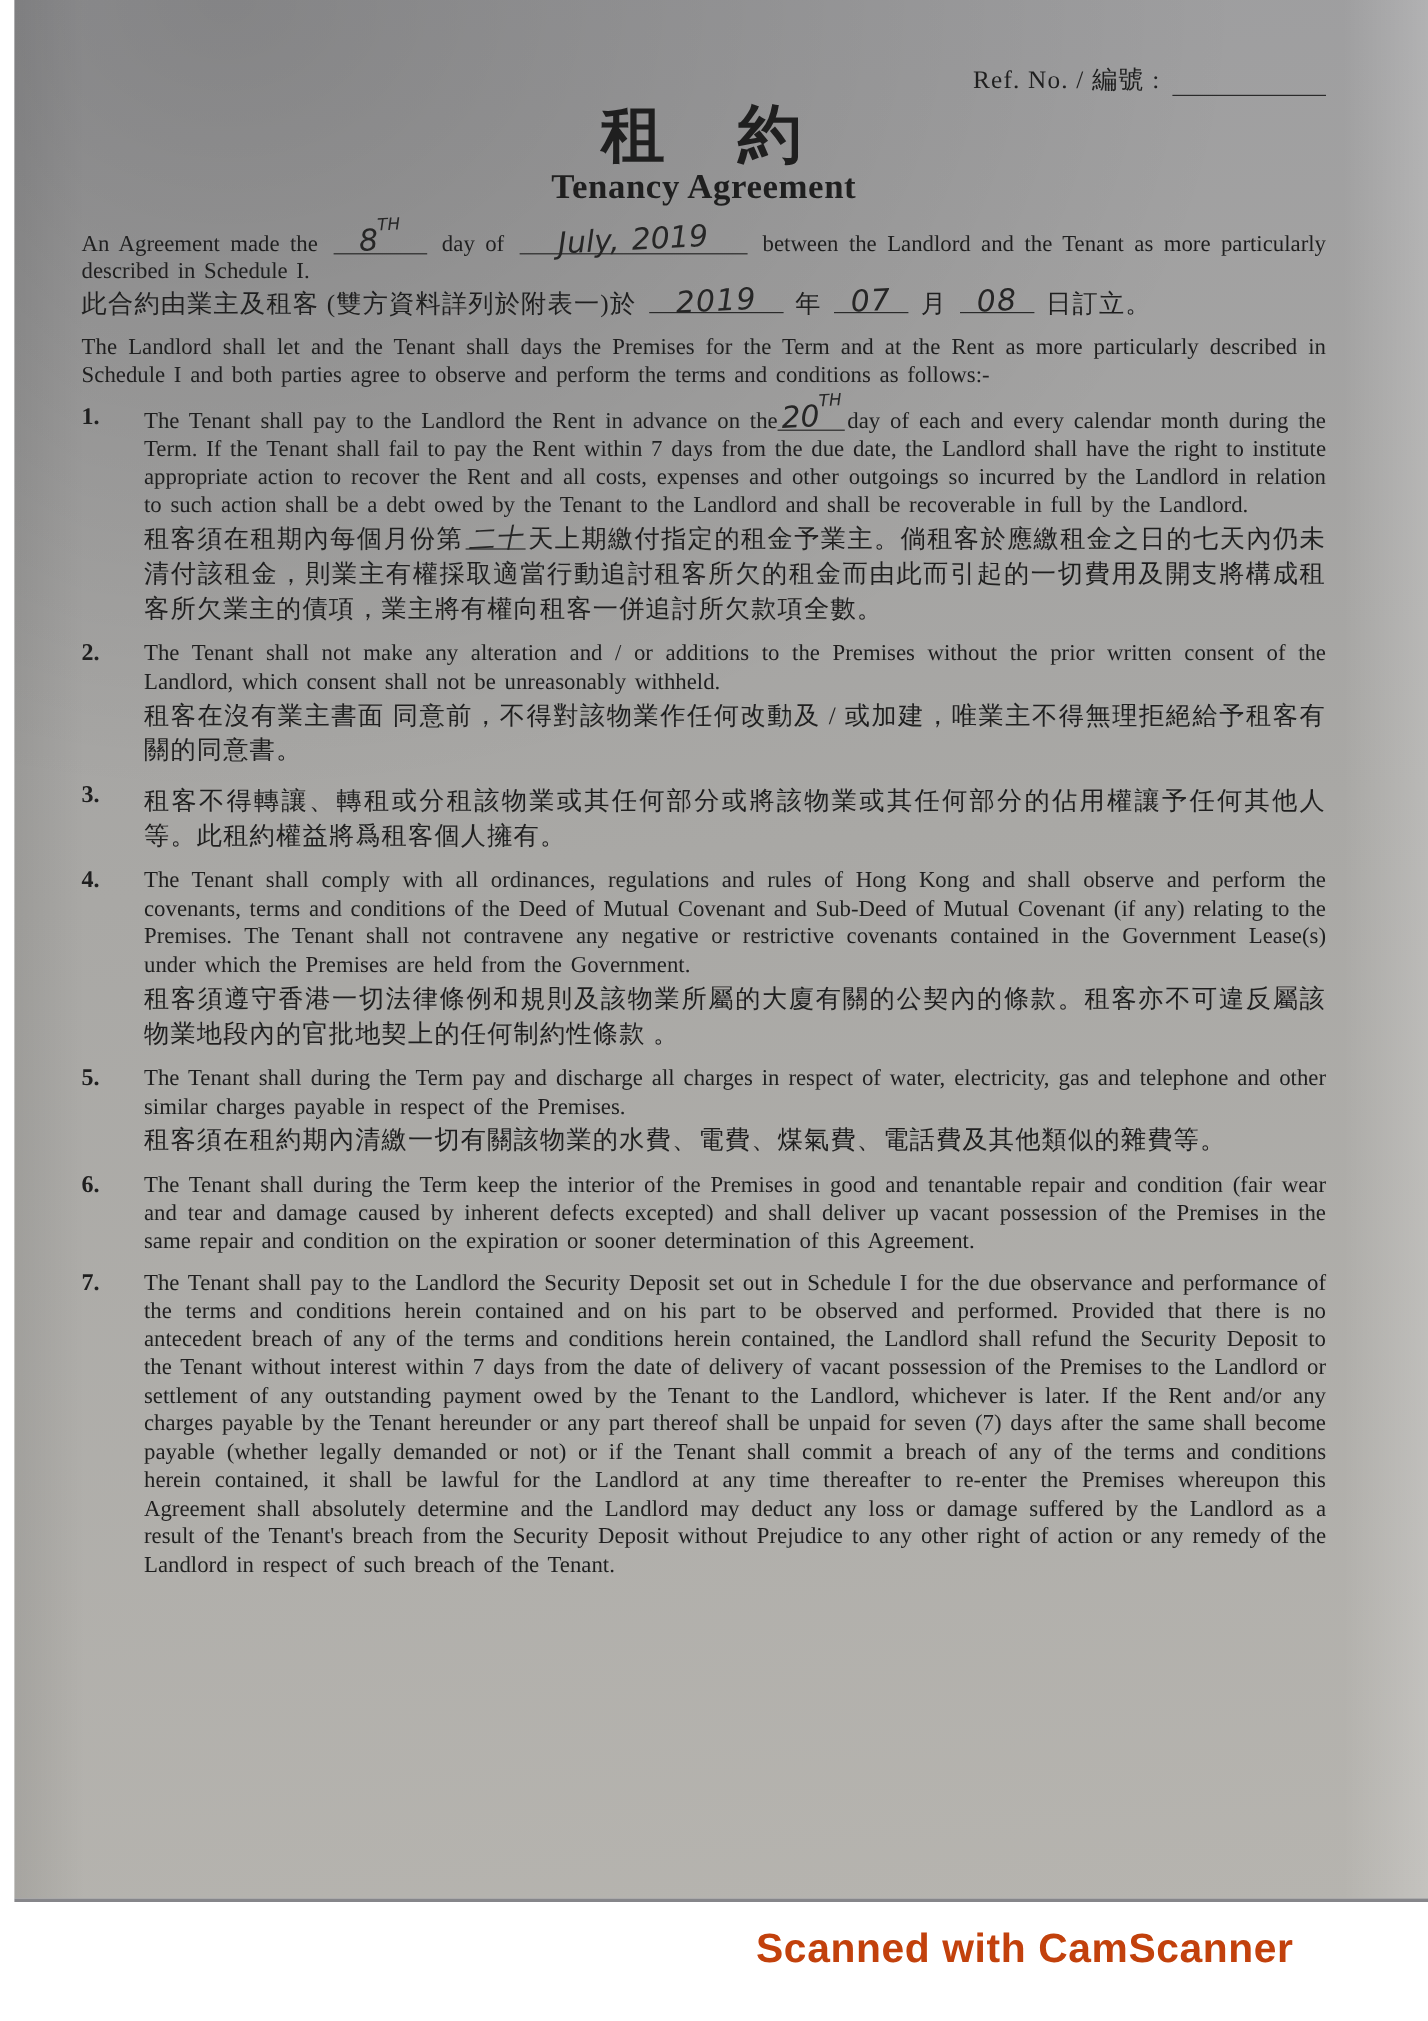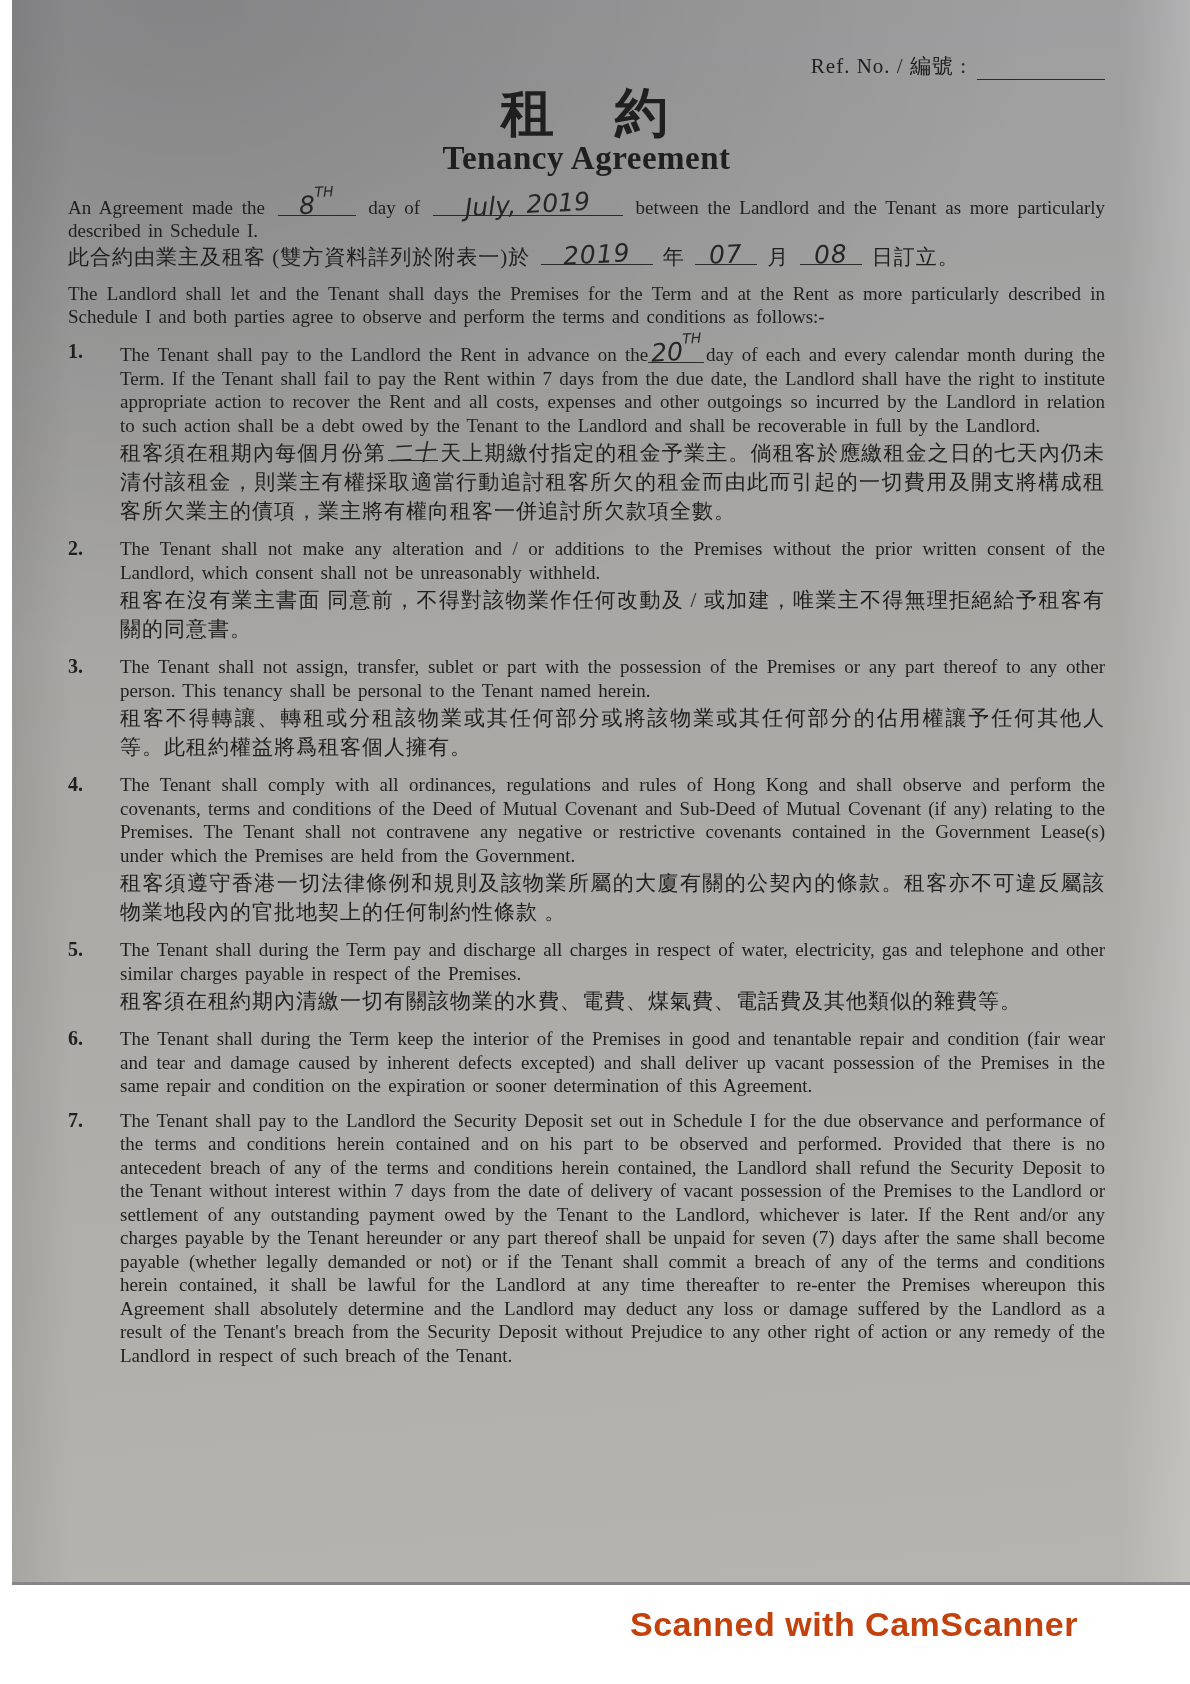--- a/index.html
+++ b/index.html
@@ -16,21 +16,21 @@
   }
   .content{
     position:absolute; left:56px; top:0; width:1037px; height:100%;
     box-sizing:border-box; padding-top:52px;
   }
 
   .ref-line{display:flex; justify-content:flex-end; align-items:flex-end; font-size:21px; letter-spacing:1px;text-align:center;}
   .ref-blank{display:inline-block; width:128px; border-bottom:1.6px solid #2a2a2a; height:20px; margin-left:10px;}
 
   .title-cn{ text-align:center; font-size:53px; font-weight:700; letter-spacing:4px; margin-top:6px; line-height:1.05;}
-  .title-en{ text-align:center; font-size:33px; font-weight:bold; letter-spacing:0.5px; margin-top:-2px;}
+  .title-en{ text-align:center; font-size:29px; font-weight:bold; letter-spacing:0.5px; margin-top:-2px;}
 
   .para{ font-size:19px; line-height:23.5px; text-align:justify; margin:0; word-spacing:2.5px;}
   .cjk{ font-size:21px; line-height:29px; text-align:justify; margin:0; letter-spacing:1px;}
   .intro{ margin-top:16px;}
 
   .fill{ display:inline-block; border-bottom:1.7px solid #2a2a2a; text-align:center; line-height:14px; vertical-align:baseline; margin:0 4px;}
   .hw{ font-family:"DejaVu Sans", sans-serif; font-style:italic; color:#262626; display:inline-block; transform:rotate(-3deg); font-size:25px; position:relative; top:-1px;}
   .hw sup{ font-size:14px; position:relative; top:-7px;}
   .fill-day{min-width:78px;}
   .fill-date{min-width:190px;}
@@ -102,21 +102,20 @@
         <div class="cnum">2.</div>
         <div class="cbody">
           <p class="para">The Tenant shall not make any alteration and / or additions to the Premises without the prior written consent of the Landlord, which consent shall not be unreasonably withheld.</p>
           <p class="cjk cn">租客在沒有業主書面 同意前，不得對該物業作任何改動及 / 或加建，唯業主不得無理拒絕給予租客有關的同意書。</p>
         </div>
       </div>
 
       <div class="clause">
         <div class="cnum">3.</div>
         <div class="cbody">
-          <p class="para">The Tenant shall not assign, transfer, sublet or part with the possession of the Premises or any part thereof to any other person. This tenancy shall be personal to the Tenant named herein.</p>
           <p class="cjk cn">租客不得轉讓、轉租或分租該物業或其任何部分或將該物業或其任何部分的佔用權讓予任何其他人等。此租約權益將爲租客個人擁有。</p>
         </div>
       </div>
 
       <div class="clause">
         <div class="cnum">4.</div>
         <div class="cbody">
           <p class="para">The Tenant shall comply with all ordinances, regulations and rules of Hong Kong and shall observe and perform the covenants, terms and conditions of the Deed of Mutual Covenant and Sub-Deed of Mutual Covenant (if any) relating to the Premises. The Tenant shall not contravene any negative or restrictive covenants contained in the Government Lease(s) under which the Premises are held from the Government.</p>
           <p class="cjk cn">租客須遵守香港一切法律條例和規則及該物業所屬的大廈有關的公契內的條款。租客亦不可違反屬該物業地段內的官批地契上的任何制約性條款 。</p>
         </div>

